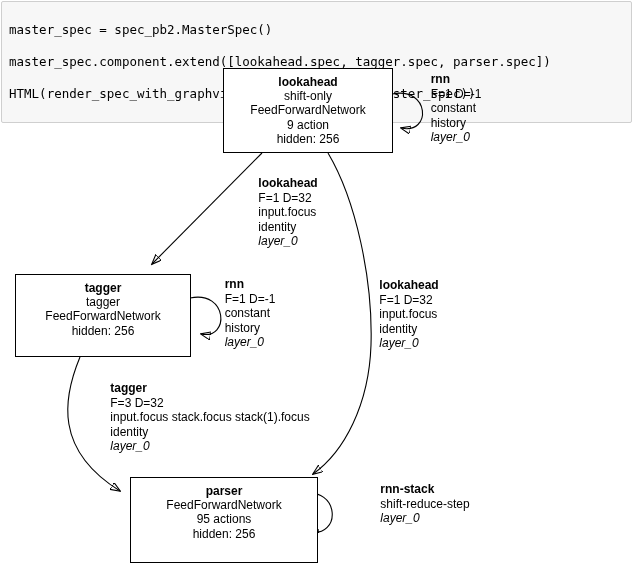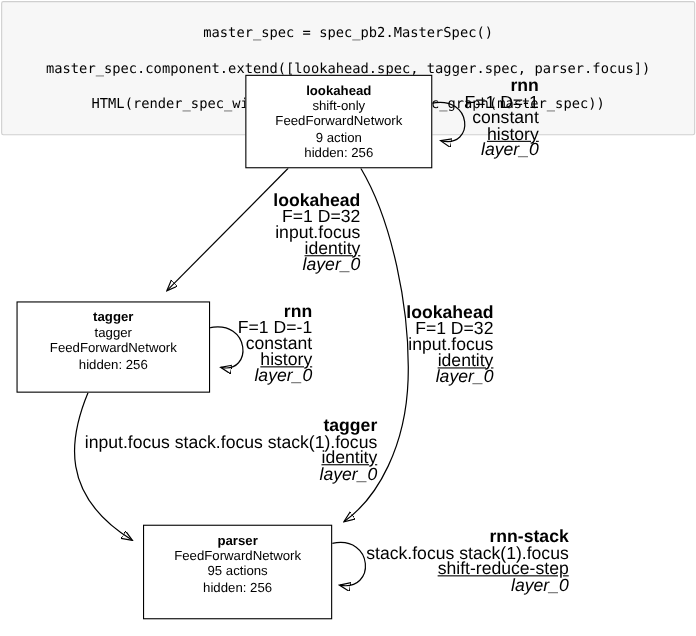--- a/index.html
+++ b/index.html
@@ -6,47 +6,47 @@
   body{
     width:633px;height:578px;position:relative;background:#ffffff;
     font-family:"Liberation Sans",sans-serif;color:#000;overflow:hidden;
   }
   
   .code-cell{
     position:absolute;left:1px;top:1px;width:631px;box-sizing:border-box;
     background:#f7f7f7;border:1px solid #cfcfcf;border-radius:2px;
     padding:4px 7px;
     font-family:"DejaVu Sans Mono","Liberation Mono",monospace;
-    font-size:12.5px;line-height:16px;white-space:pre;color:#000;text-align:center;
+    font-size:12.5px;line-height:16px;white-space:pre;color:#000;
   }
   
   .node{
     position:absolute;background:#ffffff;border:1px solid #000;
     box-sizing:border-box;text-align:center;
     font-size:12px;line-height:14.2px;padding-top:6px;white-space:nowrap;
   }
   .node .title{font-weight:bold;}
   
   .edge-label{
-    position:absolute;transform:translateX(-50%);text-align:right;
-    font-size:16px;line-height:14.5px;white-space:nowrap;
+    position:absolute;transform:translateX(-50%);text-align:left;
+    font-size:12px;line-height:14.5px;white-space:nowrap;
   }
   .edge-label .title{font-weight:bold;}
-  .edge-label .src{text-decoration:underline;}
+  .edge-label .src{}
   .edge-label .layer{font-style:italic;}
   
   .edges{position:absolute;left:0;top:0;pointer-events:none;}
   .edges path{fill:none;stroke:#000;stroke-width:1.1px;}
 </style>
 </head>
 <body>
 
 <div class="code-cell">
 <div>master_spec = spec_pb2.MasterSpec()</div>
-<div>master_spec.component.extend([lookahead.spec, tagger.spec, parser.focus])</div>
+<div>master_spec.component.extend([lookahead.spec, tagger.spec, parser.spec])</div>
 <div>HTML(render_spec_with_graphviz.master_spec_graph(master_spec))</div>
 </div>
 
 <svg class="edges" width="633" height="578" viewBox="0 0 633 578" xmlns="http://www.w3.org/2000/svg">
   <defs>
     <marker id="arrow" markerWidth="11" markerHeight="9" refX="9.5" refY="4" orient="auto" markerUnits="userSpaceOnUse">
       <path d="M0,0 L10,4 L0,8 z" fill="#000" stroke="none"></path>
     </marker>
   </defs>
   <path d="M262,153 L152,264" marker-end="url(#arrow)"></path>
@@ -65,21 +65,21 @@
   <div>hidden: 256</div>
 </div>
 
 <div class="node" style="left:15px;top:274px;width:176px;height:83px;">
   <div class="title">tagger</div>
   <div>tagger</div>
   <div>FeedForwardNetwork</div>
   <div>hidden: 256</div>
 </div>
 
-<div class="node" style="left:130px;top:477px;width:172px;height:86px;">
+<div class="node" style="left:130px;top:477px;width:188px;height:86px;">
   <div class="title">parser</div>
   <div>FeedForwardNetwork</div>
   <div>95 actions</div>
   <div>hidden: 256</div>
 </div>
 
 <div class="edge-label" style="left:456px;top:72px;">
   <div class="title">rnn</div>
   <div>F=1 D=-1</div>
   <div>constant</div>
@@ -106,23 +106,23 @@
 <div class="edge-label" style="left:409px;top:278px;">
   <div class="title">lookahead</div>
   <div>F=1 D=32</div>
   <div>input.focus</div>
   <div class="src">identity</div>
   <div class="layer">layer_0</div>
 </div>
 
 <div class="edge-label" style="left:210px;top:381px;">
   <div class="title">tagger</div>
+  <div>F=3 D=32</div>
   <div>input.focus stack.focus stack(1).focus</div>
   <div class="src">identity</div>
   <div class="layer">layer_0</div>
 </div>
 
 <div class="edge-label" style="left:425px;top:482px;">
   <div class="title">rnn-stack</div>
-  <div>stack.focus stack(1).focus</div>
   <div class="src">shift-reduce-step</div>
   <div class="layer">layer_0</div>
 </div>
 
 </body></html>

